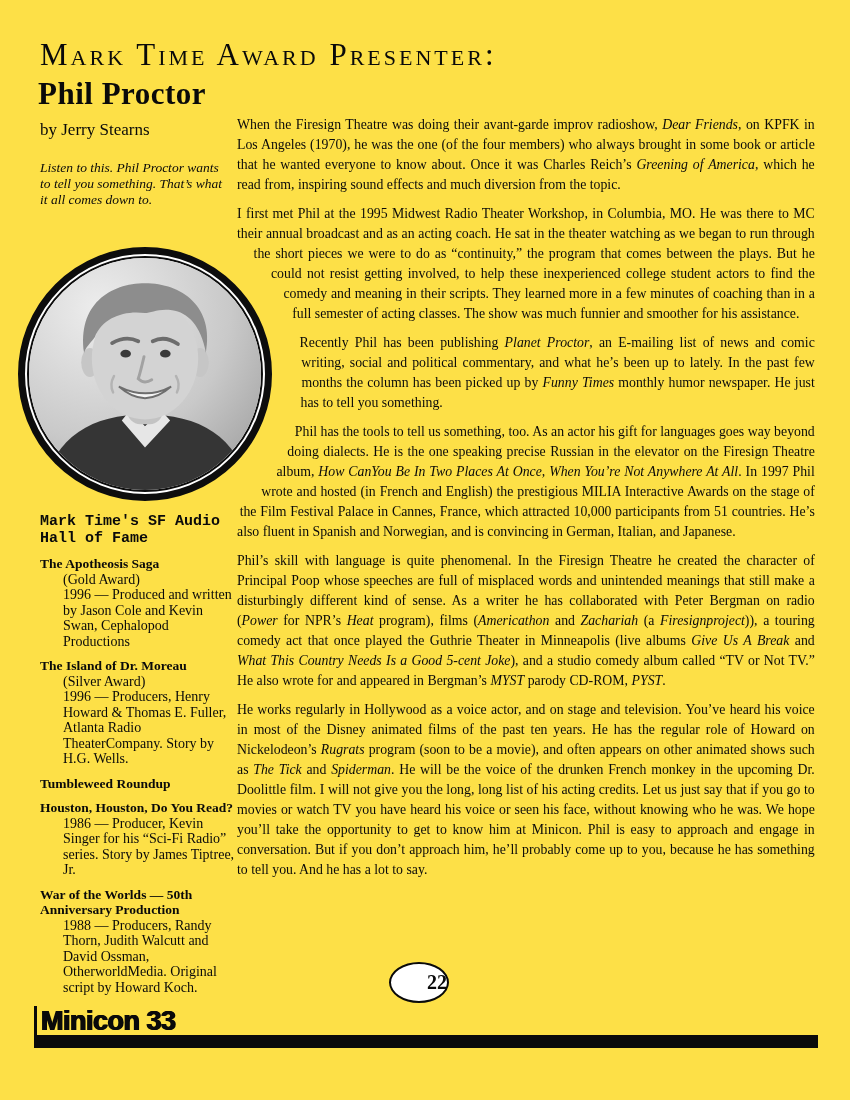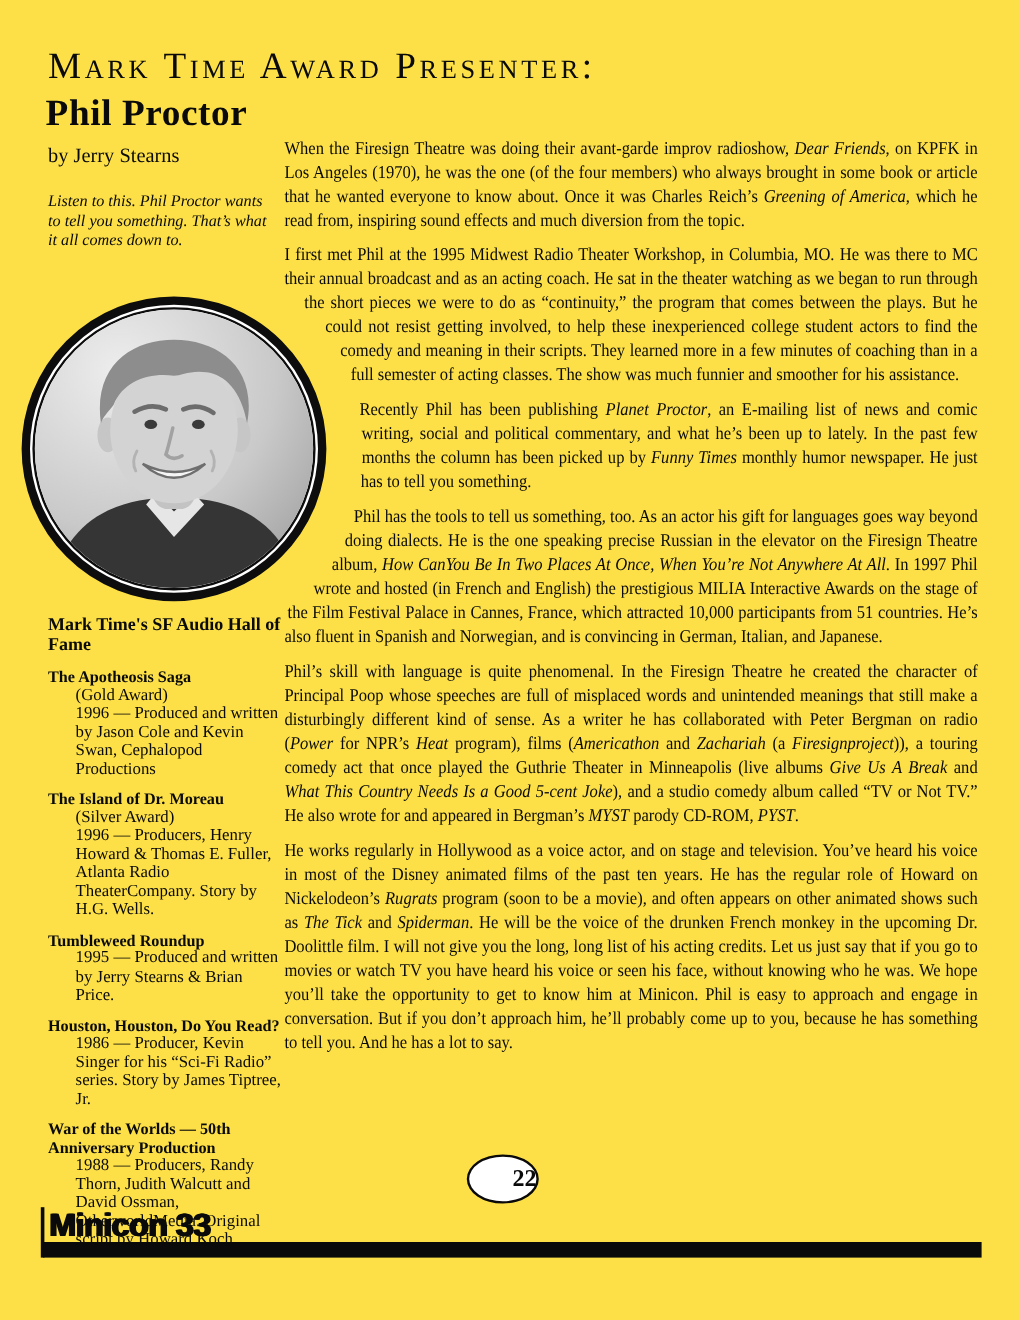--- a/index.html
+++ b/index.html
@@ -15,21 +15,21 @@
               font-size:13.5px;line-height:16px;}
 
   
   .photo-outer{position:absolute;left:18px;top:247px;width:254px;height:254px;box-sizing:border-box;
                border:7px solid #0d0d0d;border-radius:50%;background:#fff;}
   .photo-inner{position:absolute;inset:2px;border:2px solid #0d0d0d;border-radius:50%;overflow:hidden;}
   .photo-inner svg{display:block;width:100%;height:100%;}
 
   
   .sidebar{position:absolute;left:40px;top:513px;width:196px;}
-  .sb-heading{font-family:Liberation Serif, serif;font-weight:bold;font-size:15px;
+  .sb-heading{font-family:Liberation Mono, monospace;font-weight:bold;font-size:15px;
               line-height:17px;margin-bottom:9px;}
   .sb-entry{margin-bottom:9px;}
   .sb-title{font-weight:bold;font-size:13.5px;line-height:15.5px;}
   .sb-line{font-size:14px;line-height:15.5px;margin-left:23px;}
 
   
   .article{position:absolute;left:237px;top:114px;width:628px;
            transform:scaleX(0.92);transform-origin:0 0;}
   .article p{margin:0 0 9px 0;font-size:15px;line-height:20px;text-align:justify;}
   .article em{font-style:italic;}
@@ -95,21 +95,20 @@
           <div class="sb-line">(Gold Award)</div>
           <div class="sb-line">1996 — Produced and written by Jason Cole and Kevin Swan, Cephalopod Productions</div>
         </div>
         <div class="sb-entry">
           <div class="sb-title">The Island of Dr. Moreau</div>
           <div class="sb-line">(Silver Award)</div>
           <div class="sb-line">1996 — Producers, Henry Howard &amp; Thomas E. Fuller, Atlanta Radio TheaterCompany. Story by H.G. Wells.</div>
         </div>
         <div class="sb-entry">
           <div class="sb-title">Tumbleweed Roundup</div>
-          <div class="sb-line">1995 — Produced and written by Jerry Stearns &amp; Brian Price.</div>
         </div>
         <div class="sb-entry">
           <div class="sb-title">Houston, Houston, Do You Read?</div>
           <div class="sb-line">1986 — Producer, Kevin Singer for his “Sci-Fi Radio” series. Story by James Tiptree, Jr.</div>
         </div>
         <div class="sb-entry">
           <div class="sb-title">War of the Worlds — 50th Anniversary Production</div>
           <div class="sb-line">1988 — Producers, Randy Thorn, Judith Walcutt and David Ossman, OtherworldMedia. Original script by Howard Koch.</div>
         </div>
       </div>

